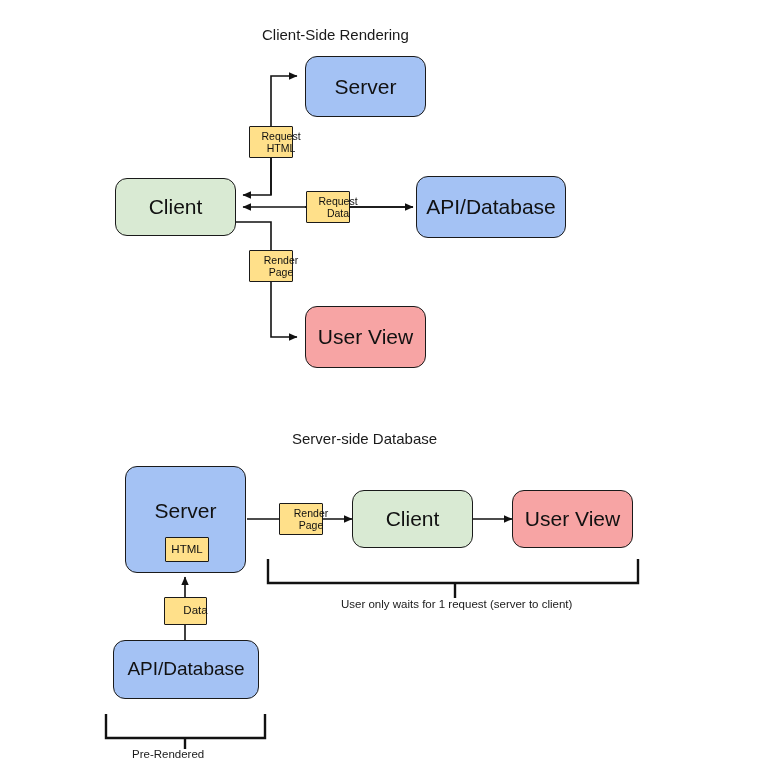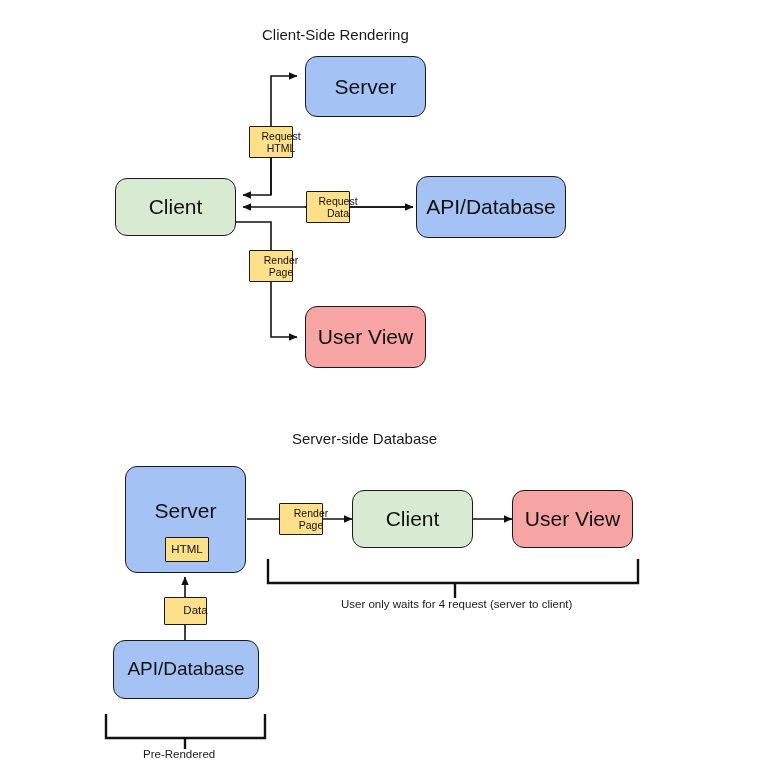--- a/index.html
+++ b/index.html
@@ -179,17 +179,17 @@
 
   <div class="lbl" style="left:279px; top:503px; width:44px; height:32px; background:#ffe08a;">
     <span>Render</span>
     <span>Page</span>
   </div>
 
   <div class="lbl" style="left:164px; top:597px; width:43px; height:28px; background:#ffe08a; font-size:11.5px;">
     <span>Data</span>
   </div>
 
-  <div class="caption" style="left:341px; top:598px;">User only waits for 4 request (server to client)</div>
+  <div class="caption" style="left:341px; top:598px;">User only waits for 1 request (server to client)</div>
 
-  <div class="caption" style="left:143px; top:748px;">Pre-Rendered</div>
+  <div class="caption" style="left:132px; top:748px;">Pre-Rendered</div>
 
 </div>
 
 </body></html>

